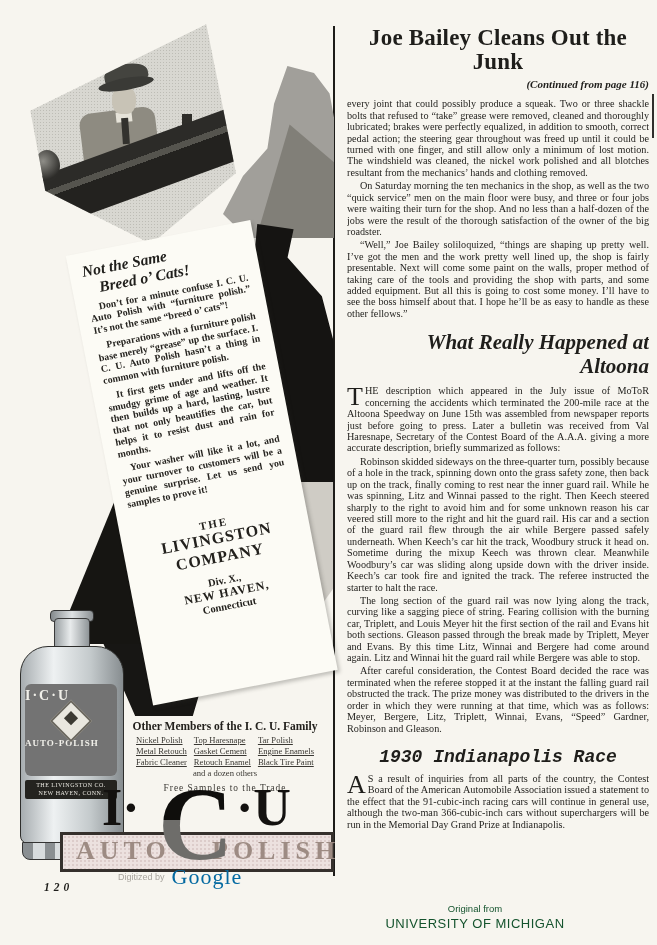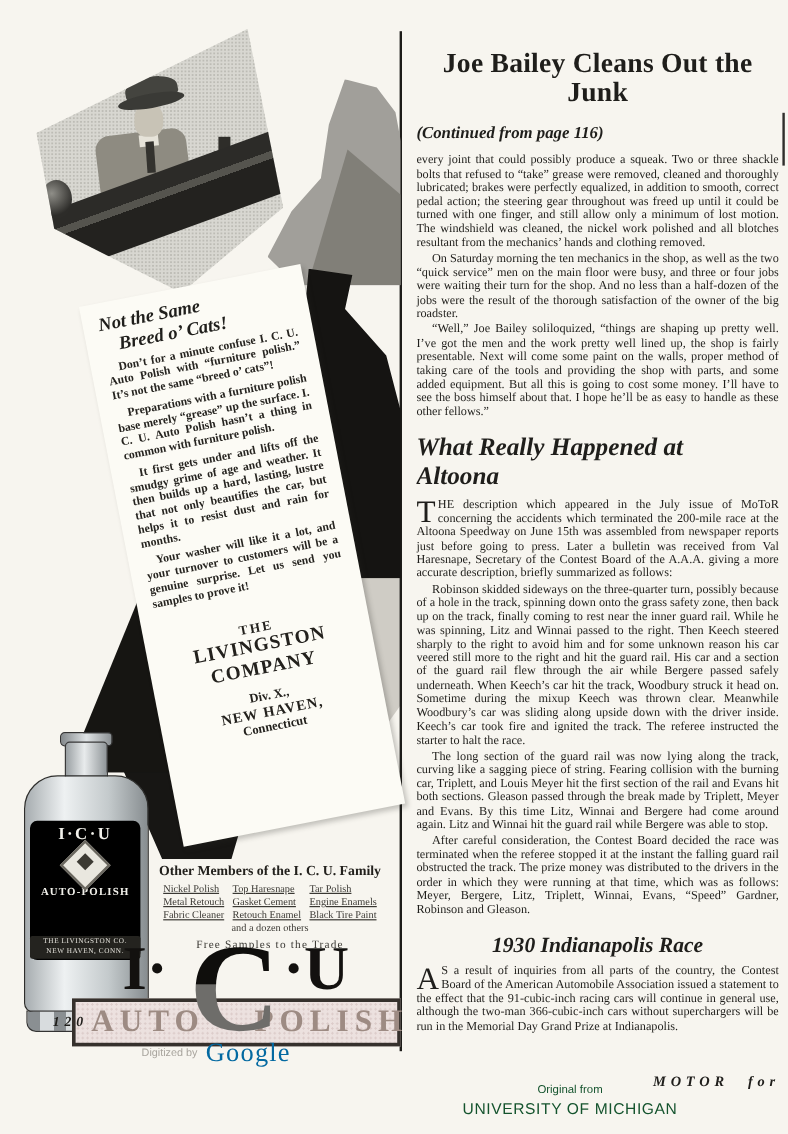--- a/index.html
+++ b/index.html
@@ -54,21 +54,21 @@
   .c-div{font-size:10.5px;font-weight:700;margin-top:9px;}
   .c-city{font-size:12px;font-weight:700;letter-spacing:1px;}
   .c-state{font-size:10.5px;font-weight:700;}
 
   
   .bottle{position:absolute;left:20px;top:610px;width:102px;height:252px;z-index:4;}
   .b-lip{position:absolute;left:30px;top:0;width:42px;height:10px;background:linear-gradient(90deg,#84898c,#dfe3e5,#8b9093);border:1px solid #333;border-radius:4px;}
   .b-neck{position:absolute;left:34px;top:8px;width:34px;height:32px;background:linear-gradient(90deg,#9aa0a3,#e8ebec 45%,#8f9598);border:1px solid #3a3a3a;border-radius:4px 4px 0 0;}
   .b-body{position:absolute;left:0;top:36px;width:102px;height:196px;border:1px solid #2e2e2c;border-radius:28px 28px 8px 8px;
         background:linear-gradient(90deg,#a7adb0,#eef1f2 32%,#c4cacc 68%,#878d90);}
-  .b-label{position:absolute;left:5px;top:74px;width:92px;height:116px;background:#000000;border-radius:6px;text-align:center;}
+  .b-label{position:absolute;left:5px;top:74px;width:92px;height:92px;background:#737373;border-radius:6px;}
   .bl-brand{font-size:14px;font-weight:700;letter-spacing:2px;color:#f1f0ea;margin-top:4px;}
   .bl-diamond{width:26px;height:26px;margin:2px auto;background:#e9e7df;border:2px solid #6a675f;transform:rotate(45deg);}
   .bl-diamond i{display:block;width:10px;height:10px;margin:6px;background:#3c3a33;}
   .bl-product{font-size:9px;font-weight:700;letter-spacing:1px;color:#f1f0ea;}
   .b-sub{position:absolute;left:5px;top:170px;width:92px;background:#24231f;color:#e8e6df;font-size:6px;line-height:1.25;text-align:center;padding:2px 0;border-radius:2px;letter-spacing:.5px;}
   .b-base{position:absolute;left:2px;top:232px;width:98px;height:16px;border:1px solid #333;border-radius:0 0 8px 8px;
         background:repeating-linear-gradient(90deg,#8a8f92 0 10px,#d8dcde 10px 22px);}
 
   
   .family{position:absolute;left:114px;top:720px;width:222px;z-index:4;color:#3a3833;}
@@ -83,32 +83,32 @@
         background-image:radial-gradient(#dcccca 0.8px,transparent 1px);background-size:4px 4px;}
   .banner-word{position:absolute;top:50px;font-size:26px;font-weight:700;letter-spacing:5px;color:#9d8b83;z-index:6;}
   .bw-auto{left:16px;} .bw-polish{left:152px;}
   .logo-letter{position:absolute;top:-4px;font-size:52px;line-height:1;font-weight:700;color:#13110f;z-index:5;}
   .ll-i{left:42px;} .ll-u{left:176px;}
   .logo-c{position:absolute;left:98px;top:-14px;font-size:104px;line-height:1;font-weight:700;color:#13110f;z-index:7;}
   @supports (background-clip:text) or (-webkit-background-clip:text){
     .logo-c{background:linear-gradient(#0f0e0c 46%,#6e6d6a 46%);-webkit-background-clip:text;background-clip:text;color:transparent;}
   }
 
-  .pagenum{position:absolute;left:44px;top:846px;font-style:italic;font-weight:700;font-size:11.5px;letter-spacing:4px;z-index:4;}
+  .pagenum{position:absolute;left:44px;top:881px;font-style:italic;font-weight:700;font-size:11.5px;letter-spacing:4px;z-index:4;}
 
   
   .divider{position:absolute;left:333px;top:26px;width:2px;height:850px;background:#1d1c19;}
   .edge-mark{position:absolute;left:652px;top:94px;width:2px;height:44px;background:#2f2e2b;}
   .col{position:absolute;left:347px;top:26px;width:302px;height:862px;overflow:hidden;}
-  .a1-title{font-size:23px;font-weight:700;text-align:center;letter-spacing:.2px;line-height:1.05;margin:15px;}
-  .a1-cont{font-style:italic;font-weight:700;text-align:left;font-size:14px;margin:4px 0 8px;}
+  .a1-title{font-size:23px;font-weight:700;text-align:center;letter-spacing:.2px;line-height:1.05;margin:0;}
+  .a1-cont{font-style:italic;font-weight:700;text-align:right;font-size:11px;margin:4px 0 8px;}
   p.body{font-size:10.2px;line-height:1.12;text-align:justify;margin:2px 0 0;}
   p.ind{text-indent:13px;}
-  .h-altoona{font-size:21px;font-style:italic;font-weight:700;text-align:left;line-height:1.12;margin:12px 0 7px;}
-  .h-indy{font-size:18px;font-style:italic;font-weight:700;text-align:center;margin:13px 0 6px;}
+  .h-altoona{font-size:21px;font-style:italic;font-weight:700;text-align:right;line-height:1.12;margin:12px 0 7px;}
+  .h-indy{font-size:18px;font-style:italic;font-weight:700;text-align:center;margin:13px 0 6px;font-family:Liberation Mono, monospace;}
   .dropcap{float:left;font-size:26px;line-height:21px;padding:1px 2px 0 0;}
   .motor-for{position:absolute;left:430px;top:894px;width:220px;text-align:right;font-weight:700;font-style:italic;
         font-size:12px;letter-spacing:4px;word-spacing:9px;z-index:4;}
 
   
   .scan-google{position:absolute;left:118px;top:864px;display:flex;align-items:center;color:#a8a49d;
         font-family:"Liberation Sans",sans-serif;font-size:9px;z-index:4;}
   .scan-google .google{font-family:"Liberation Serif",serif;font-size:22px;color:#0369a1;margin-left:7px;letter-spacing:1px;}
   .scan-univ{position:absolute;left:350px;top:903px;width:250px;text-align:center;color:#14532d;
         font-family:"Liberation Sans",sans-serif;z-index:4;}
@@ -228,21 +228,20 @@
     <p class="body ind">Robinson skidded sideways on the three-quarter turn, possibly because of a hole in the track, spinning down onto the grass safety zone, then back up on the track, finally coming to rest near the inner guard rail.  While he was spinning, Litz and Winnai passed to the right.  Then Keech steered sharply to the right to avoid him and for some unknown reason his car veered still more to the right and hit the guard rail.  His car and a section of the guard rail flew through the air while Bergere passed safely underneath.  When Keech’s car hit the track, Woodbury struck it head on.  Sometime during the mixup Keech was thrown clear.  Meanwhile Woodbury’s car was sliding along upside down with the driver inside.  Keech’s car took fire and ignited the track.  The referee instructed the starter to halt the race.</p>
     <p class="body ind">The long section of the guard rail was now lying along the track, curving like a sagging piece of string.  Fearing collision with the burning car, Triplett, and Louis Meyer hit the first section of the rail and Evans hit both sections.  Gleason passed through the break made by Triplett, Meyer and Evans. By this time Litz, Winnai and Bergere had come around again.  Litz and Winnai hit the guard rail while Bergere was able to stop.</p>
     <p class="body ind">After careful consideration, the Contest Board decided the race was terminated when the referee stopped it at the instant the falling guard rail obstructed the track.  The prize money was distributed to the drivers in the order in which they were running at that time, which was as follows: Meyer, Bergere, Litz, Triplett, Winnai, Evans, “Speed” Gardner, Robinson and Gleason.</p>
 
     <h2 class="h-indy">1930 Indianapolis Race</h2>
     <p class="body">
       <span class="dropcap">A</span><span>S a result of inquiries from all parts of the country, the Contest Board of the American Automobile Association issued a statement to the effect that the 91-cubic-inch racing cars will continue in general use, although the two-man 366-cubic-inch cars without superchargers will be run in the Memorial Day Grand Prize at Indianapolis.</span>
     </p>
   </div>
 
-  <div class="motor-for">MOTOR for</div>
 
   <div class="scan-google">
     <span>Digitized by</span>
     <span class="google">Google</span>
   </div>
   <div class="scan-univ">
     <div class="of">Original from</div>
     <div class="un">UNIVERSITY OF MICHIGAN</div>
   </div>
 

